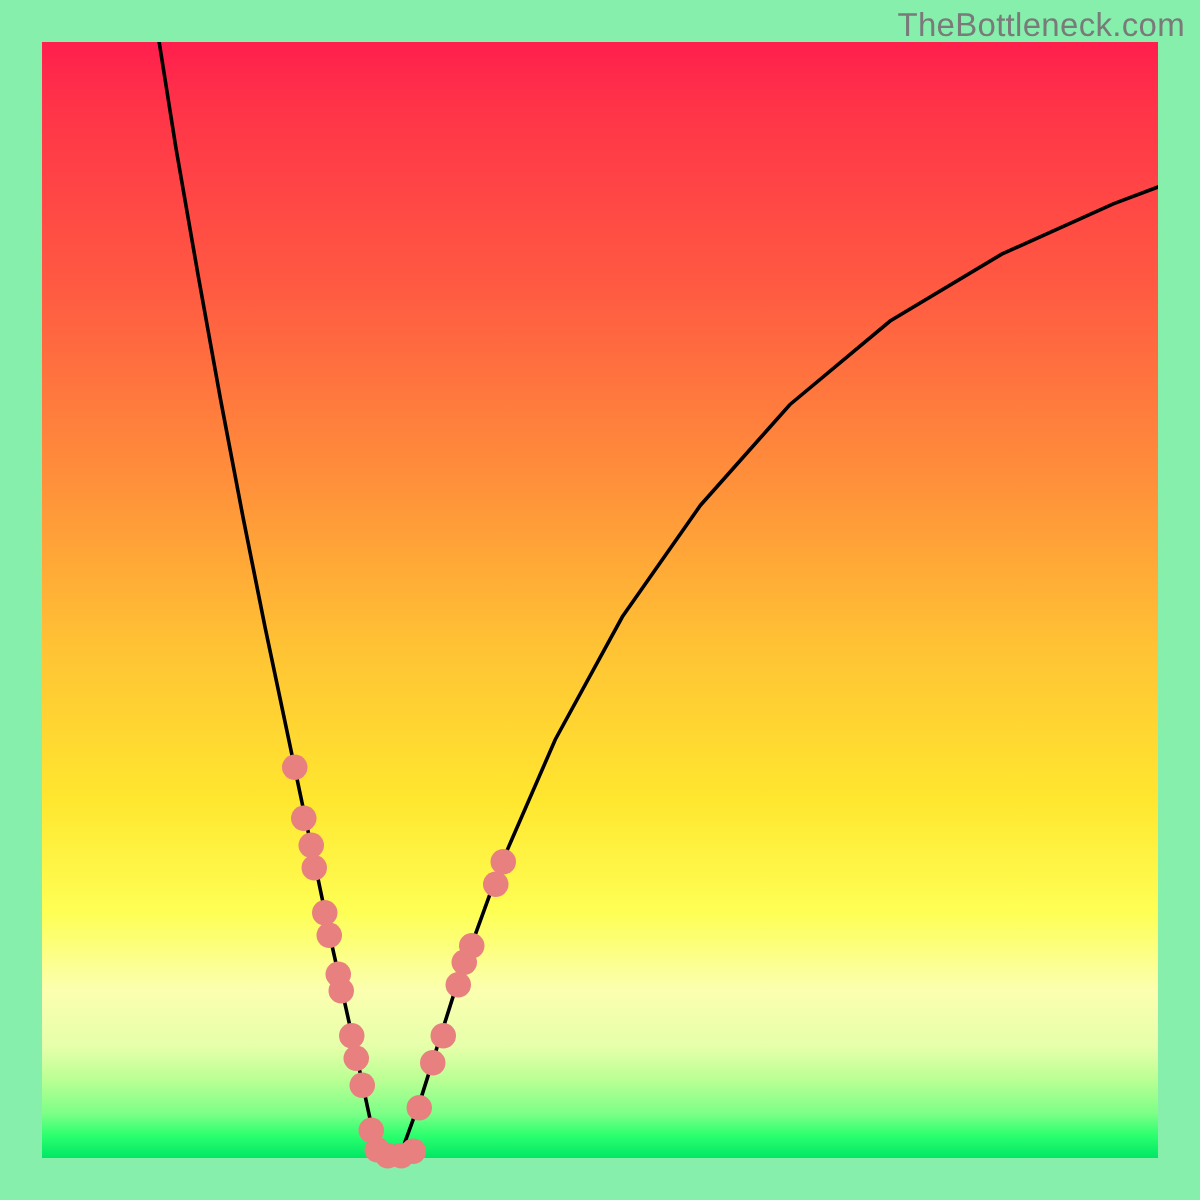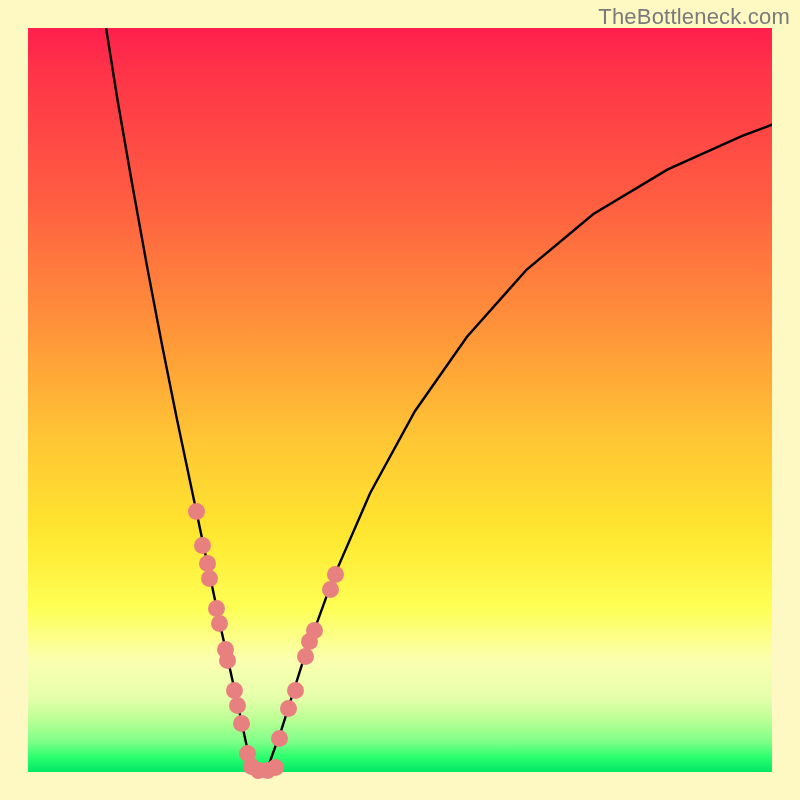--- a/index.html
+++ b/index.html
@@ -10,21 +10,21 @@
     overflow: hidden;
     background: #000;
     font-family: Arial, Helvetica, sans-serif;
   }
   .frame {
     position: absolute;
     left: 0;
     top: 0;
     width: 800px;
     height: 800px;
-    background: #fef9c3;
+    background: #86efac;
   }
   .plot {
     position: absolute;
     left: 28px;
     top: 28px;
     width: 744px;
     height: 744px;
     
     background: linear-gradient(
       to bottom,

